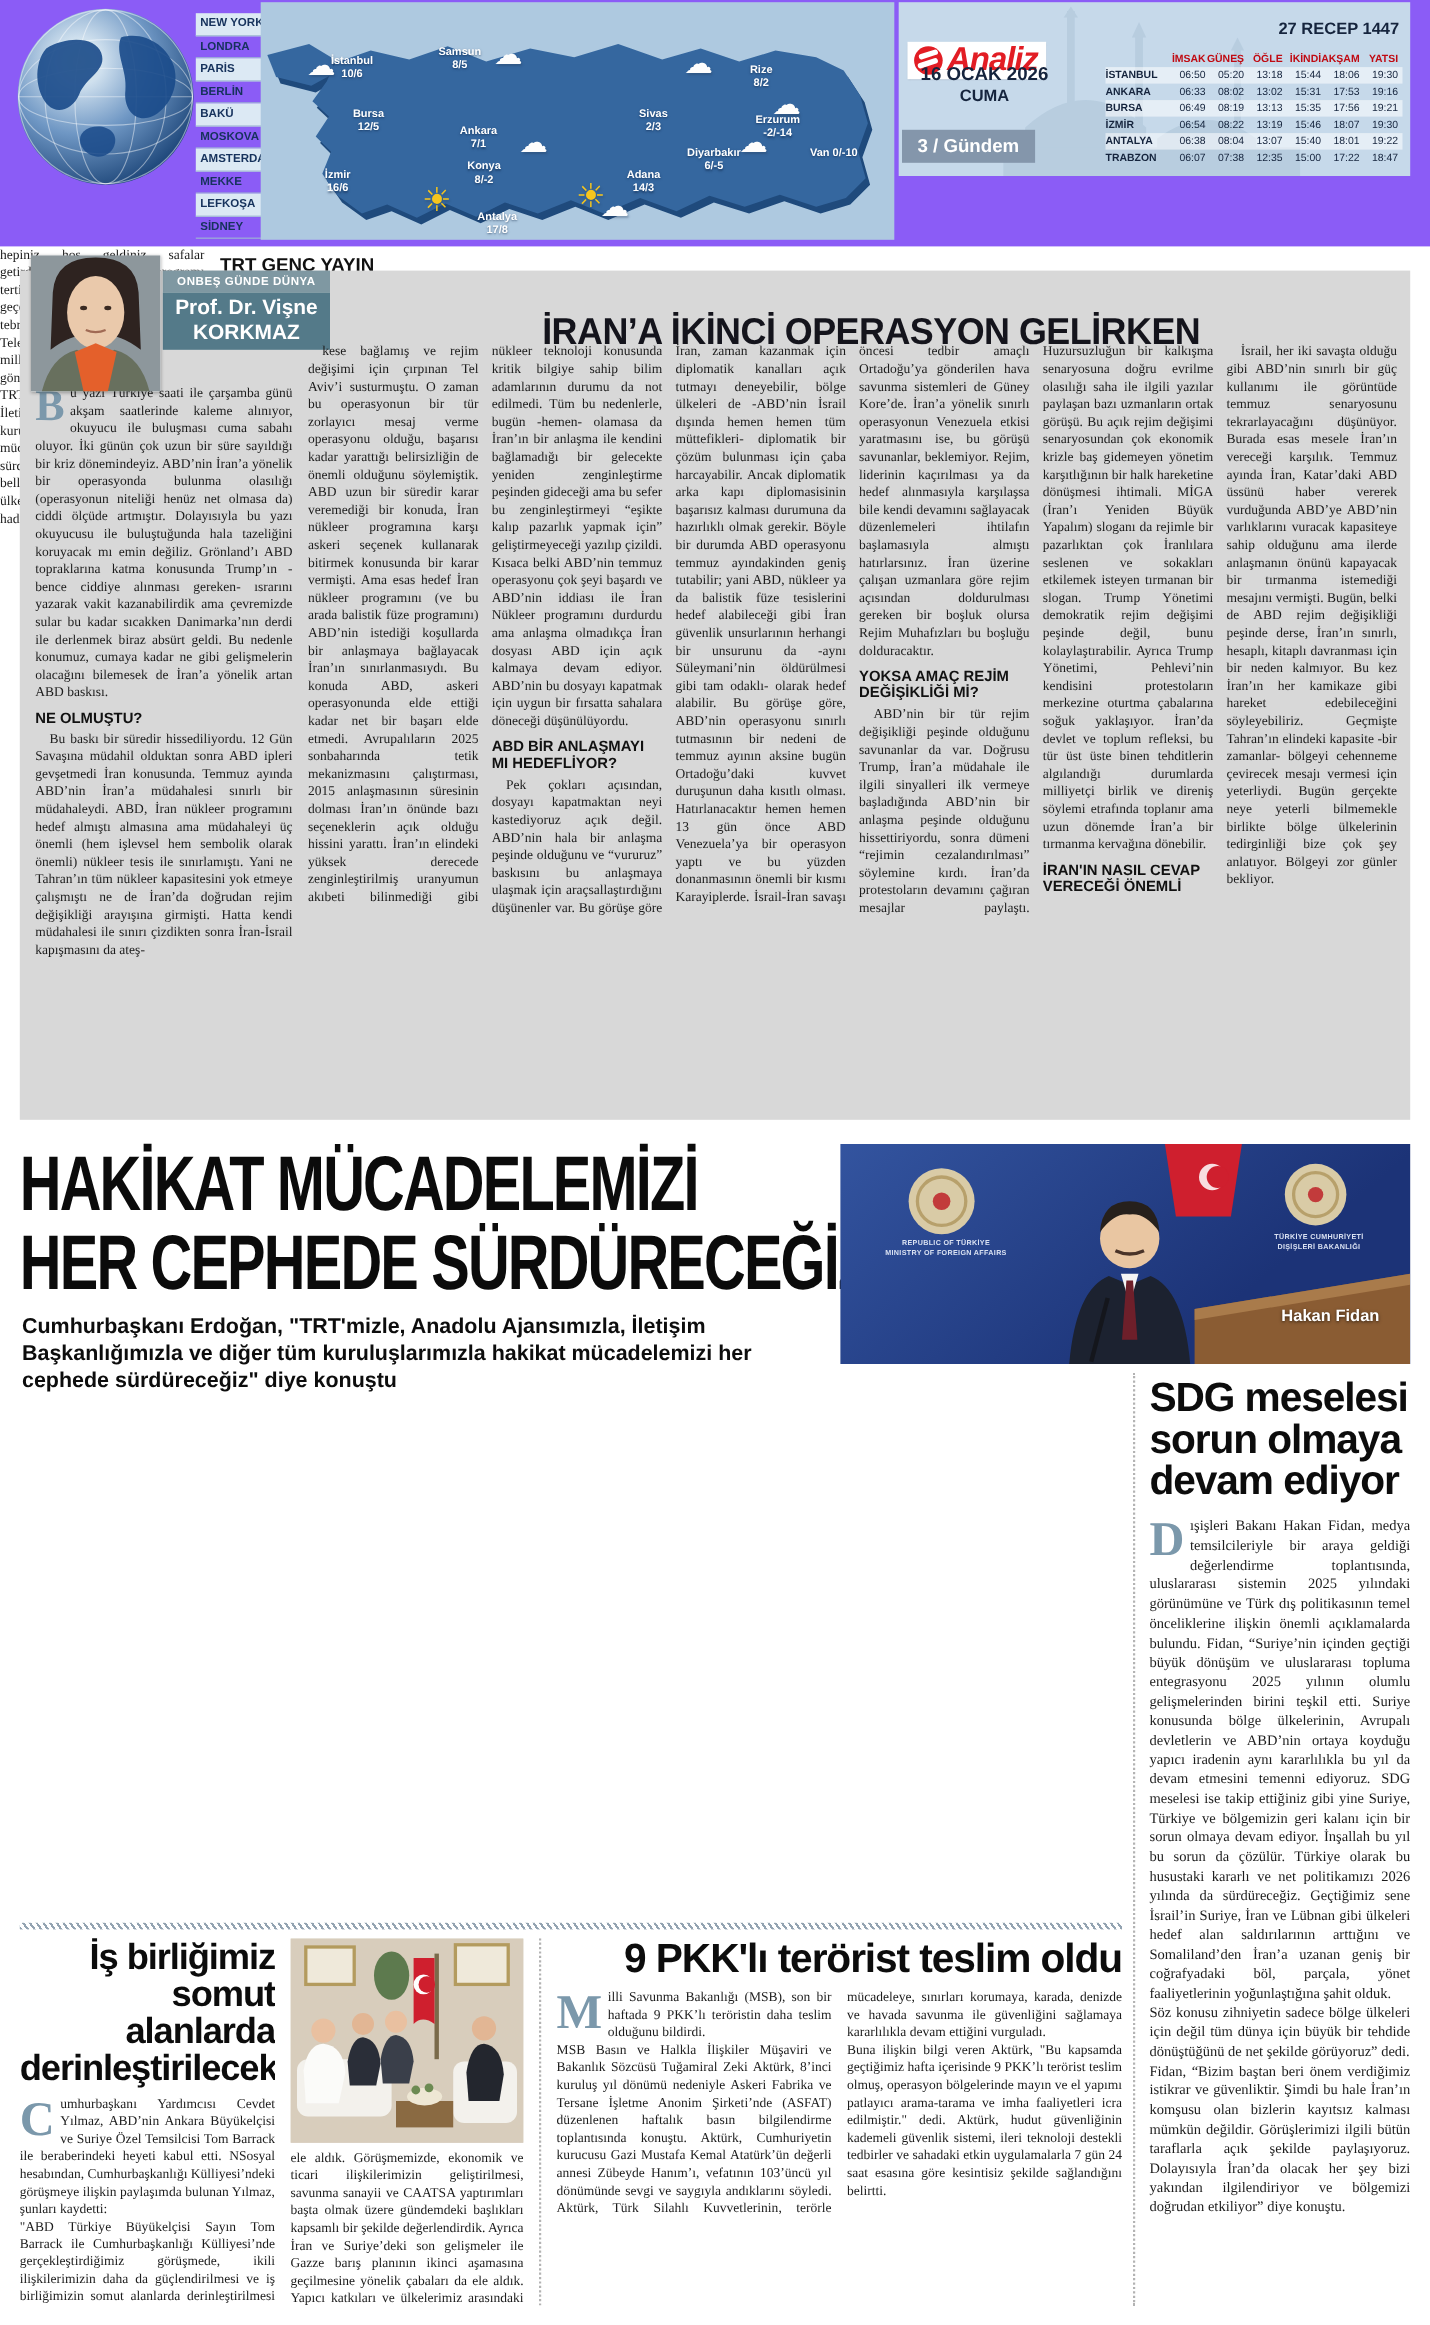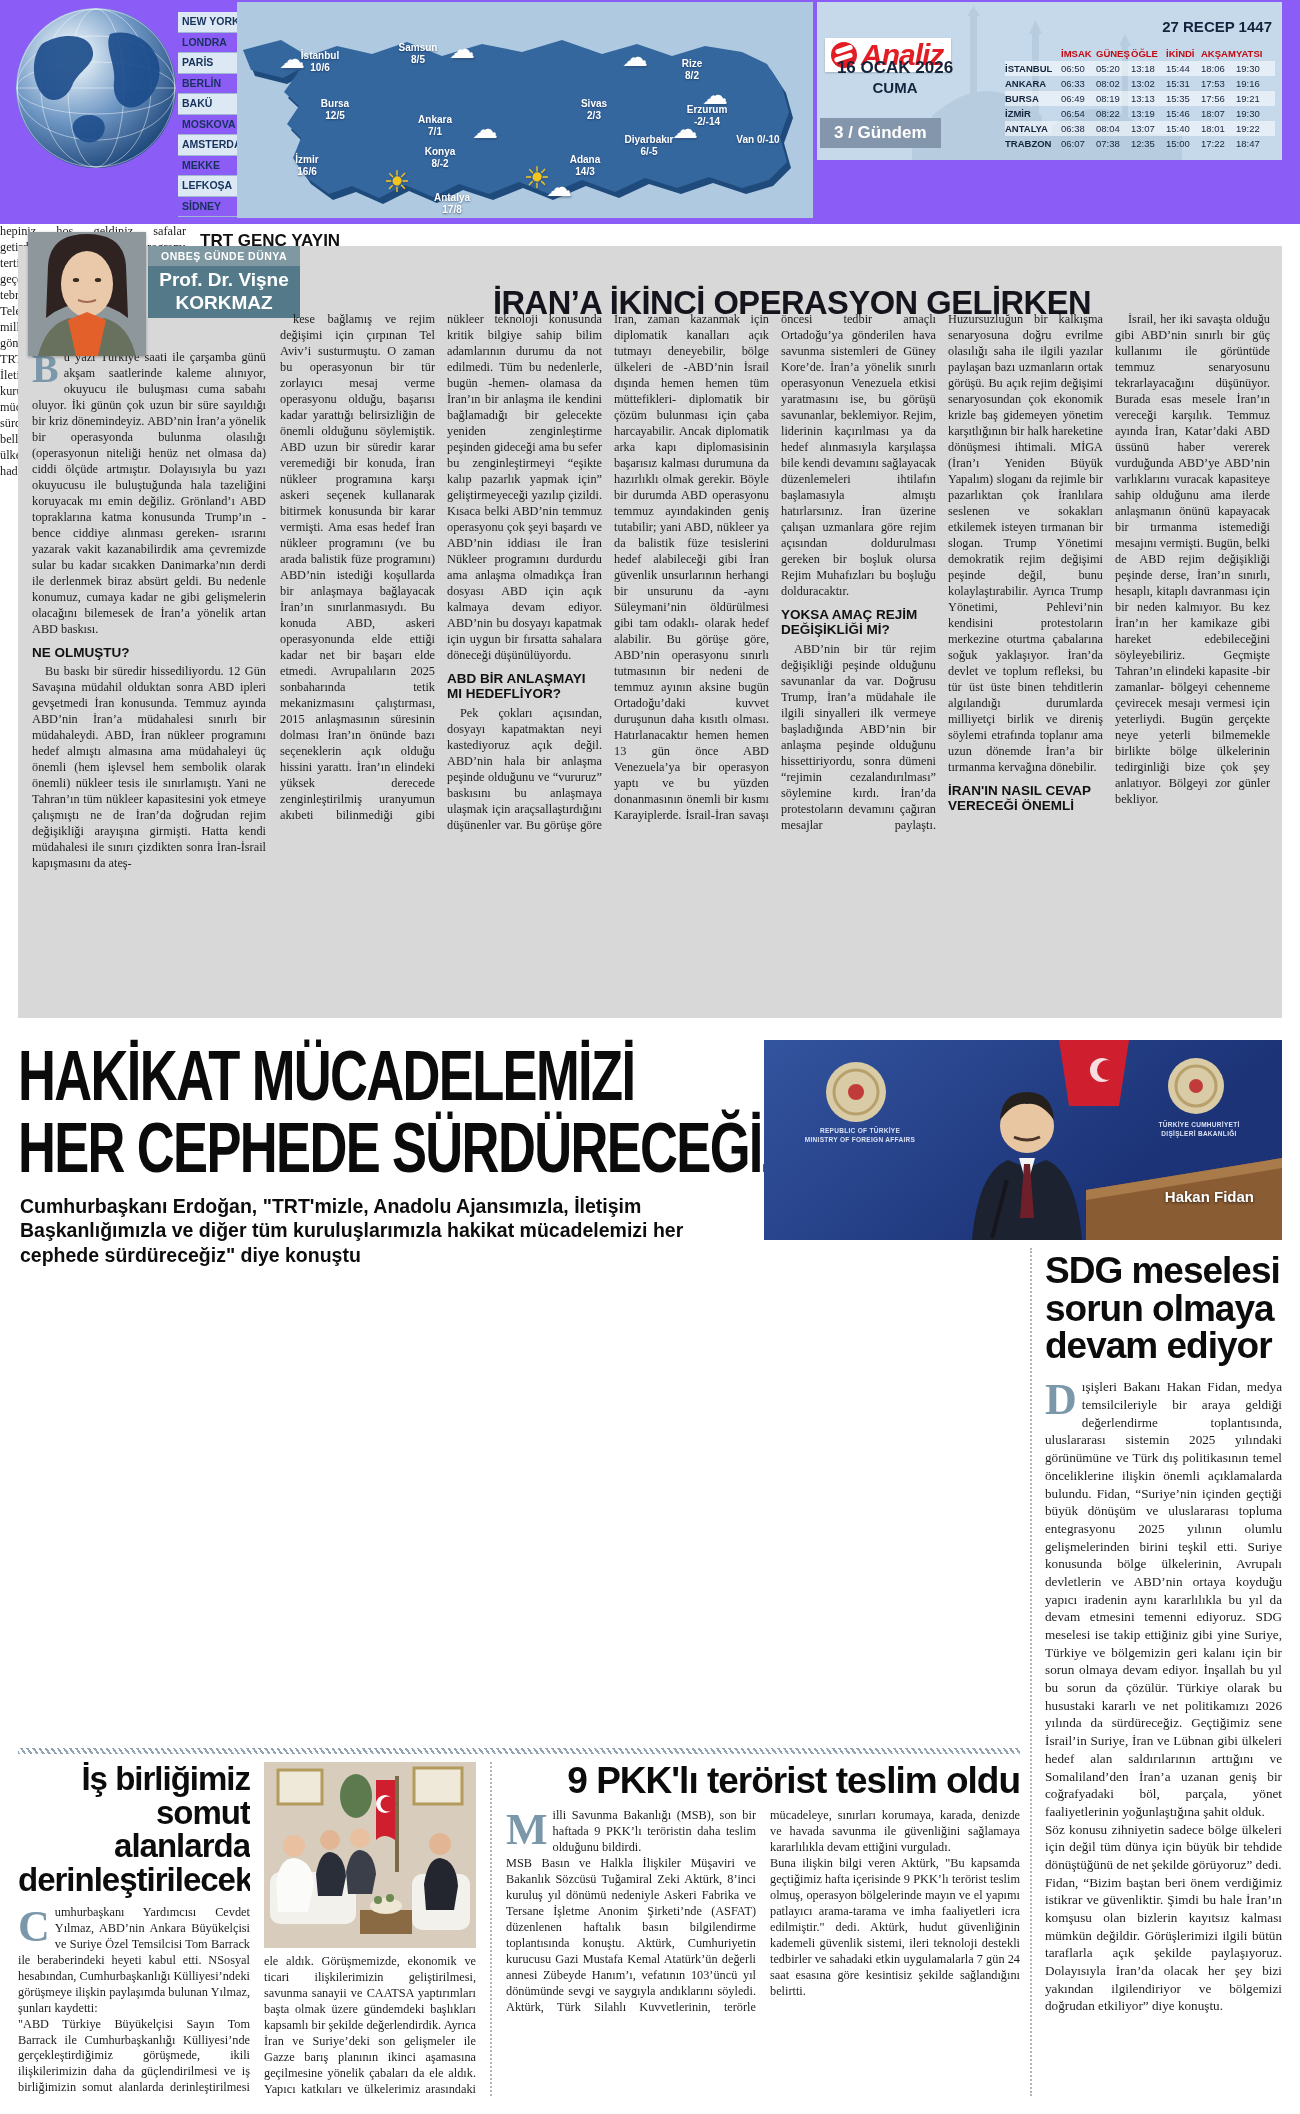--- a/index.html
+++ b/index.html
@@ -27,21 +27,21 @@
   .logoicon:after{content:"";position:absolute;left:3px;top:13px;width:19px;height:5px;background:#fff;border-radius:3px;transform:rotate(-18deg);}
   .dateblk{left:8px;top:56px;width:140px;text-align:center;color:#15243d;z-index:5;}
   .dateblk .d1{font:700 17px/1.2 "Liberation Sans",sans-serif;}
   .dateblk .d2{font:700 15px/1.3 "Liberation Sans",sans-serif;}
   .hijri{right:10px;top:16px;font:700 15px "Liberation Sans",sans-serif;color:#15243d;z-index:5;}
   .ptable{left:188px;top:44px;width:270px;font-family:"Liberation Sans",sans-serif;z-index:5;}
   .prow{display:flex;font:700 9.5px/15px "Liberation Sans",sans-serif;color:#15243d;}
   .prow.hdr{color:#c00a12;}
   .prow:nth-child(even){background:rgba(255,255,255,.55);}
   .pcity{width:56px;}
-  .pcell{width:35px;text-align:left;font-weight:400;}
+  .pcell{width:35px;text-align:right;font-weight:400;}
   .prow.hdr .pcell{font-weight:700;}
   .section{left:3px;top:116px;background:#8496ab;color:#fff;padding:5px 14px;z-index:6;
            font:700 17px "Liberation Sans",sans-serif;}
   .mosque{left:95px;top:4px;z-index:1;opacity:.8;}
   
   #oped{left:18px;top:246px;width:1264px;height:772px;background:#d8d8d8;overflow:visible;}
   .bphoto{left:10px;top:-14px;width:118px;height:124px;z-index:3;box-shadow:0 1px 3px rgba(0,0,0,.3);}
   .btag{left:130px;top:0px;width:152px;background:#7f98a2;color:#fff;text-align:center;
         font:700 10.5px/20px "Liberation Sans",sans-serif;letter-spacing:.5px;}
   .bname{left:130px;top:20px;width:152px;height:52px;background:#547a89;color:#fff;text-align:center;

